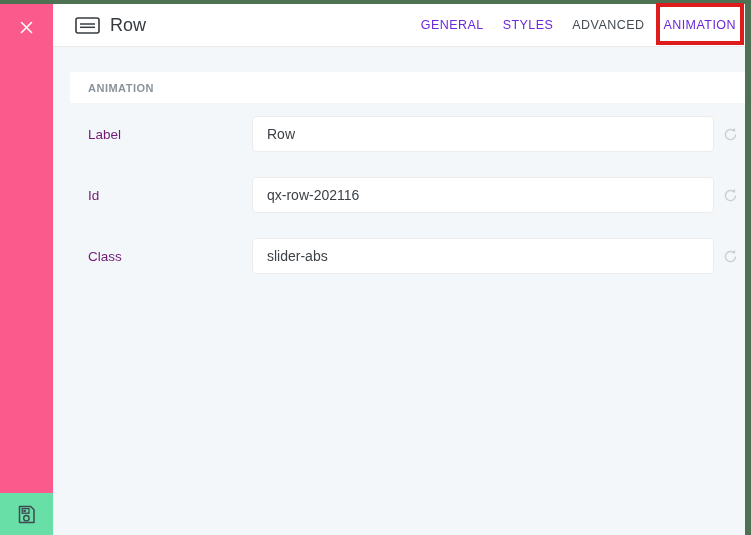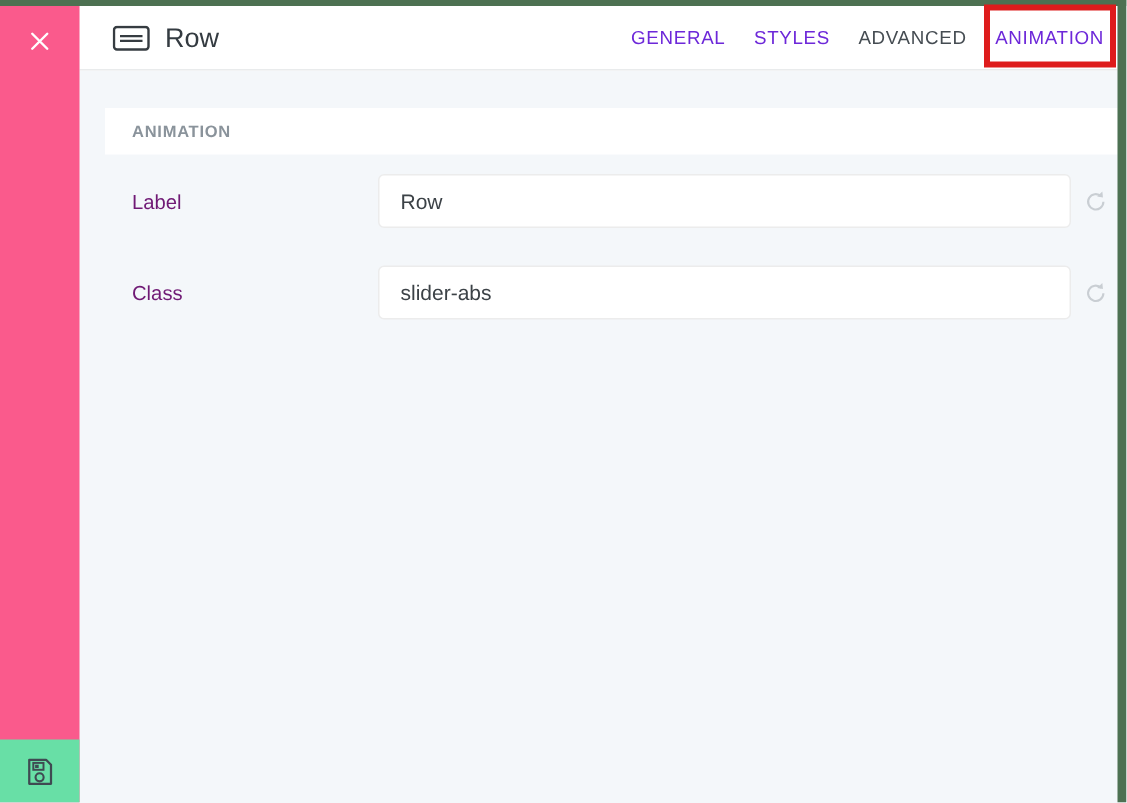--- a/index.html
+++ b/index.html
@@ -129,20 +129,30 @@
       <label class="field-label">Label</label>
       <input class="field-input" type="text" value="Row" style="">
       <span class="refresh-btn">
         <svg width="17" height="17" viewBox="0 0 17 17">
           <path d="M13.6 8.5 a5.1 5.1 0 1 1 -1.5 -3.6" fill="none" stroke="#c9ced3" stroke-width="1.4"></path>
           <path d="M12.9 1.7 l0.4 3.9 -3.9 -0.6 z" fill="#c9ced3"></path>
         </svg>
       </span>
     </div>
 
+    <div class="field-row">
+      <label class="field-label">Id</label>
+      <input class="field-input" type="text" value="qx-row-202116" style="">
+      <span class="refresh-btn">
+        <svg width="17" height="17" viewBox="0 0 17 17">
+          <path d="M13.6 8.5 a5.1 5.1 0 1 1 -1.5 -3.6" fill="none" stroke="#c9ced3" stroke-width="1.4"></path>
+          <path d="M12.9 1.7 l0.4 3.9 -3.9 -0.6 z" fill="#c9ced3"></path>
+        </svg>
+      </span>
+    </div>
 
     <div class="field-row">
       <label class="field-label">Class</label>
       <input class="field-input" type="text" value="slider-abs" style="">
       <span class="refresh-btn">
         <svg width="17" height="17" viewBox="0 0 17 17">
           <path d="M13.6 8.5 a5.1 5.1 0 1 1 -1.5 -3.6" fill="none" stroke="#c9ced3" stroke-width="1.4"></path>
           <path d="M12.9 1.7 l0.4 3.9 -3.9 -0.6 z" fill="#c9ced3"></path>
         </svg>
       </span>

